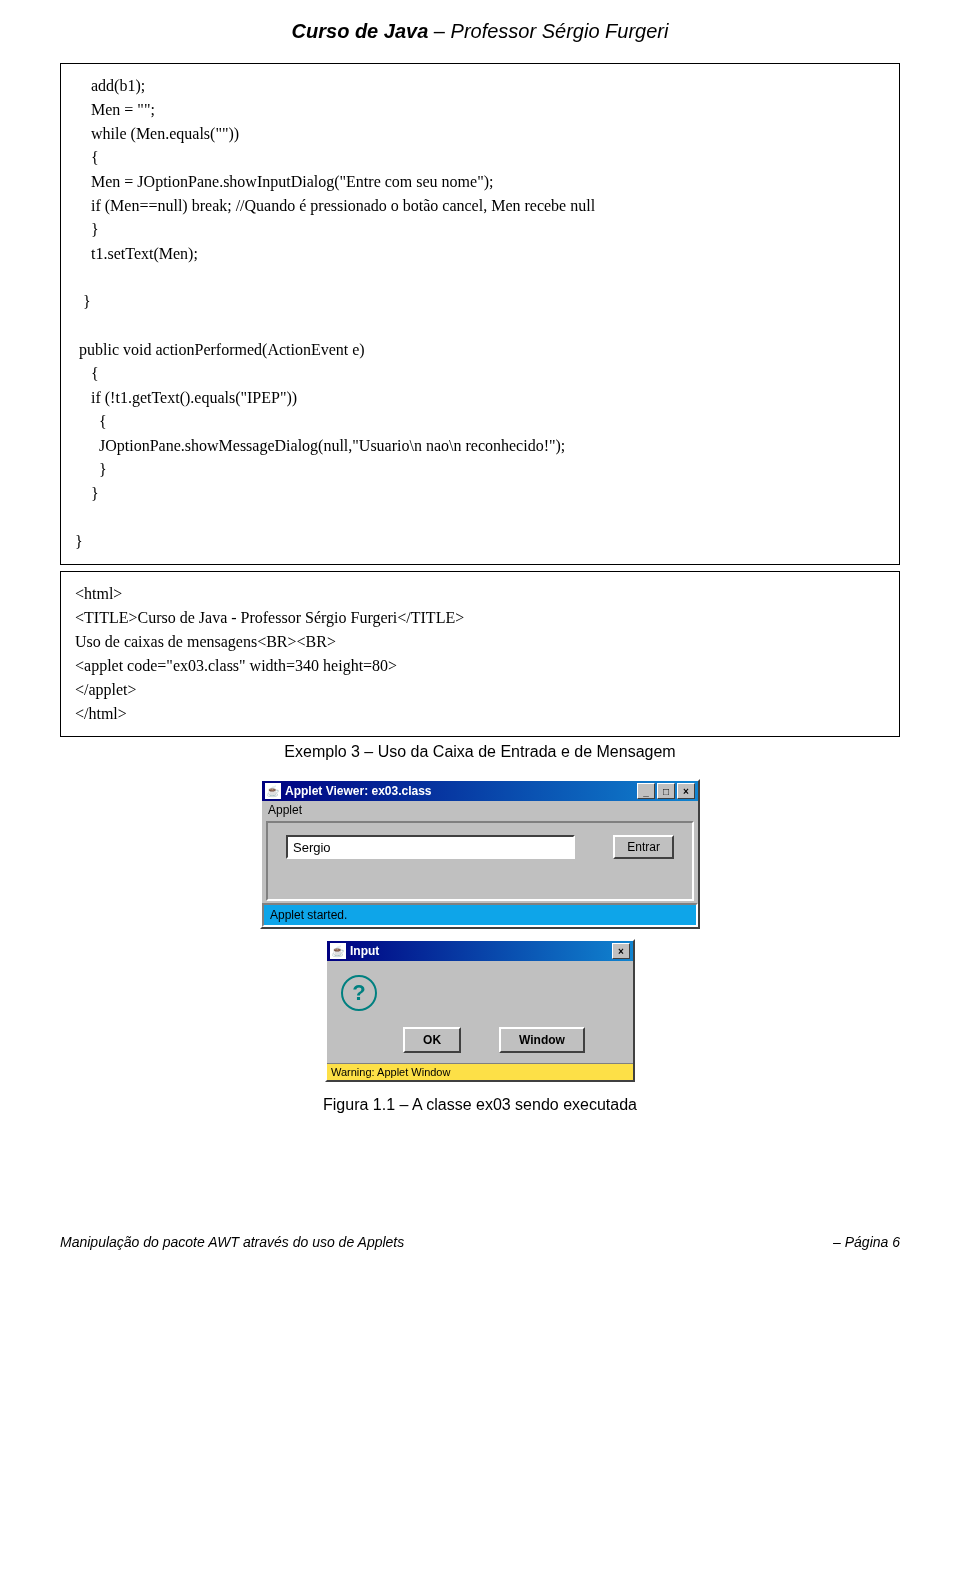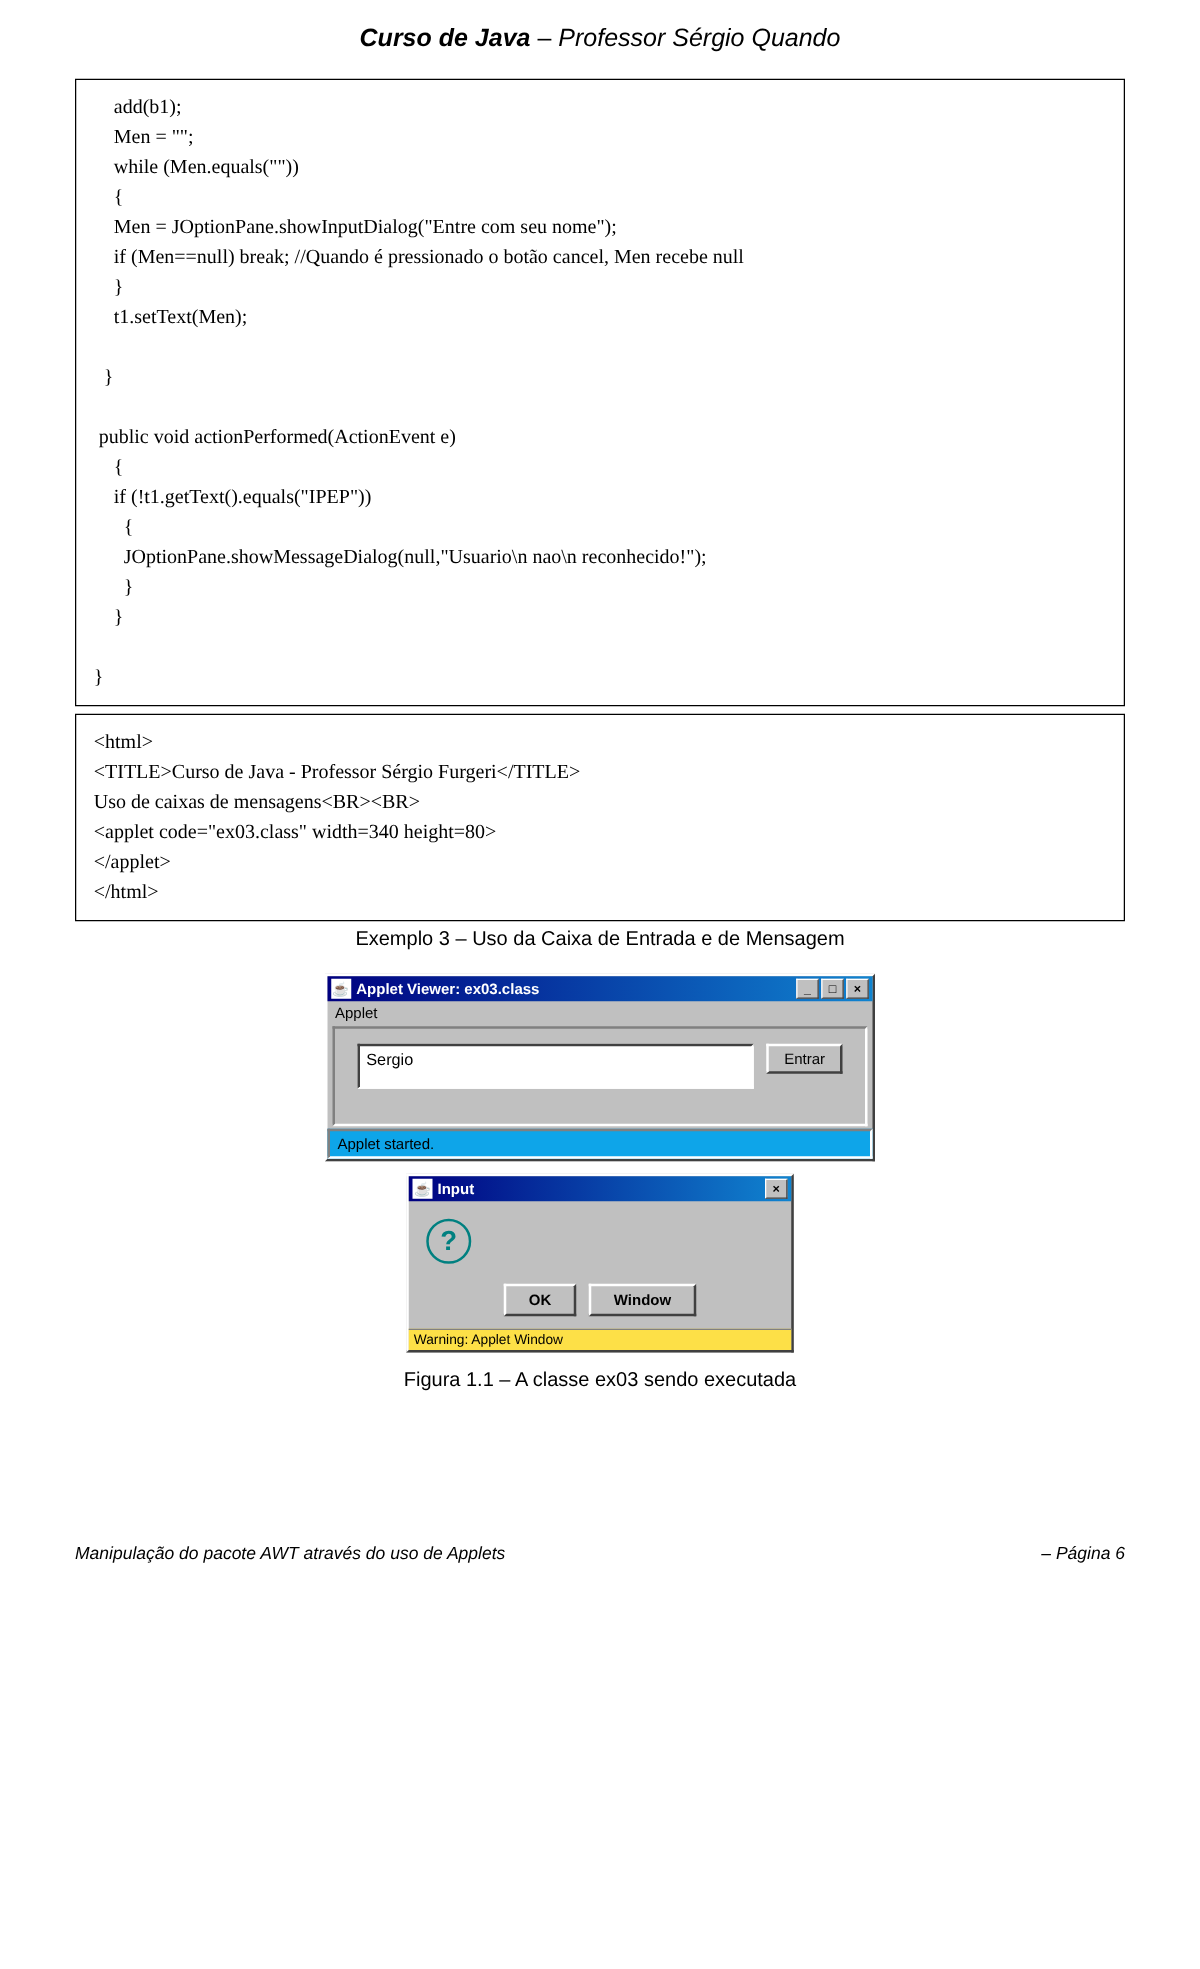--- a/index.html
+++ b/index.html
@@ -105,31 +105,32 @@
     .text-input {
       flex: 1;
       background: #fff;
       border-top: 2px solid #404040;
       border-left: 2px solid #404040;
       border-right: 2px solid #fff;
       border-bottom: 2px solid #fff;
       padding: 3px 5px;
       font-family: Tahoma, Arial, sans-serif;
       font-size: 13px;
-      height: 36px;
+      height: 24px;
     }
     .btn-3d {
       background: #c0c0c0;
       border-top: 2px solid #fff;
       border-left: 2px solid #fff;
       border-right: 2px solid #404040;
       border-bottom: 2px solid #404040;
       padding: 3px 12px;
       font-family: Tahoma, Arial, sans-serif;
       font-size: 12px;
+      margin-left: 28px;
     }
     .status-bar {
       border-top: 2px solid #808080;
       border-left: 2px solid #808080;
       border-right: 2px solid #fff;
       border-bottom: 2px solid #fff;
       margin: 0;
       padding: 3px 6px;
       font-family: Tahoma, Arial, sans-serif;
       font-size: 12px;
@@ -199,21 +200,21 @@
       font-family: Verdana, Arial, sans-serif;
       font-style: italic;
       font-size: 14px;
       margin-top: 40px;
     }
   </style>
 </head>
 <body>
 
 <div class="header-title">
-  <span class="bold-part">Curso de Java</span><span class="dash">  –  </span><span class="light-part">Professor Sérgio Quando</span>
+  <span class="bold-part">Curso de Java</span><span class="dash">  –  </span><span class="light-part">Professor Sérgio Furgeri</span>
 </div>
 
 <div class="code-box">    add(b1);
     Men = "";
     while (Men.equals(""))
     {
     Men = JOptionPane.showInputDialog("Entre com seu nome");
     if (Men==null) break; //Quando é pressionado o botão cancel, Men recebe null
     }
     t1.setText(Men);

